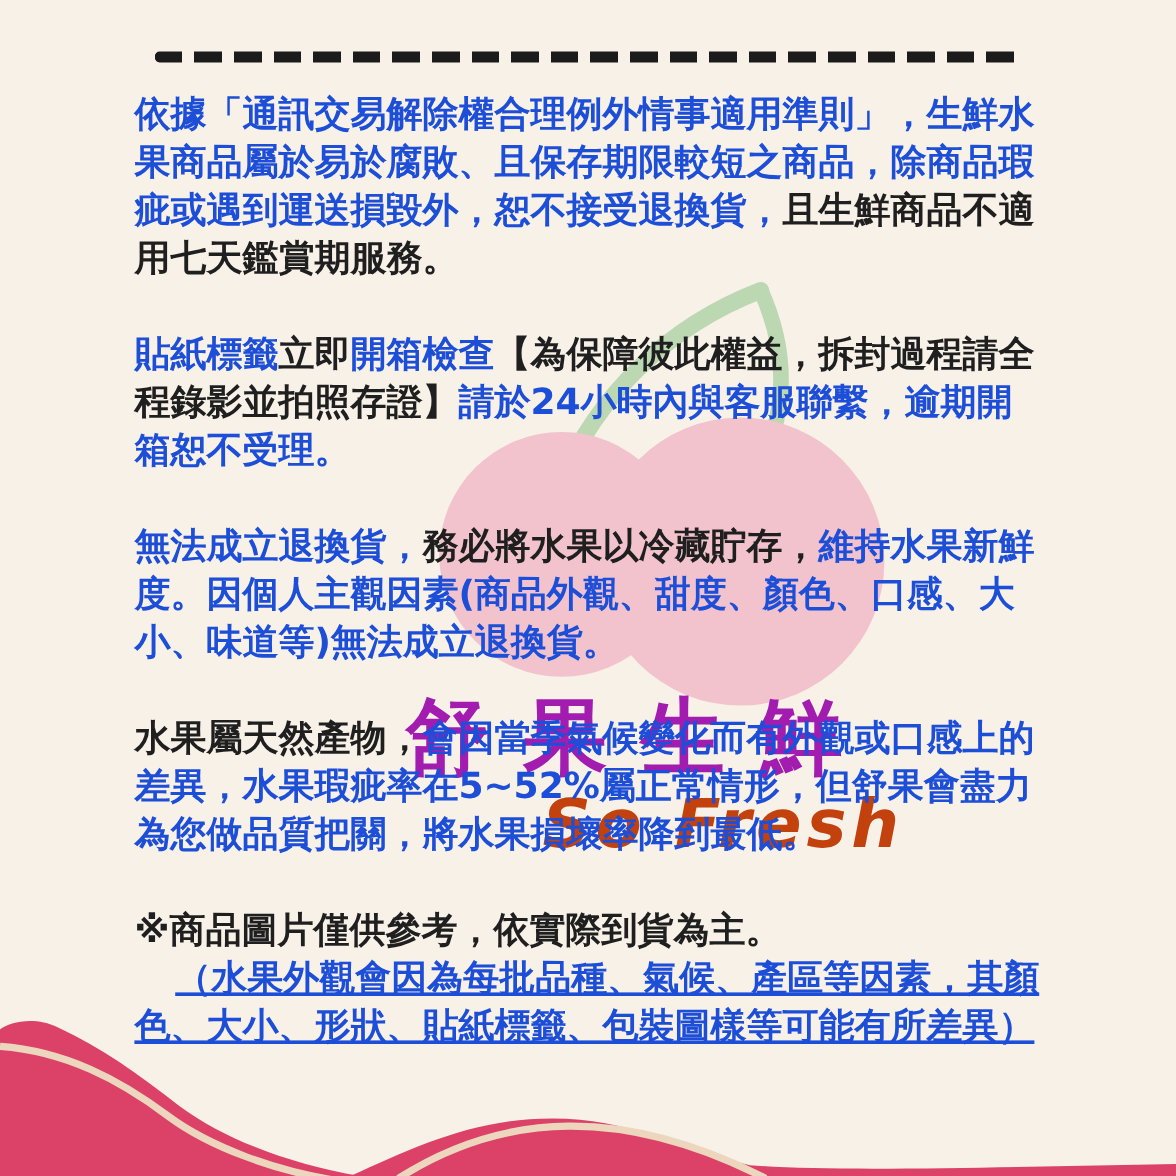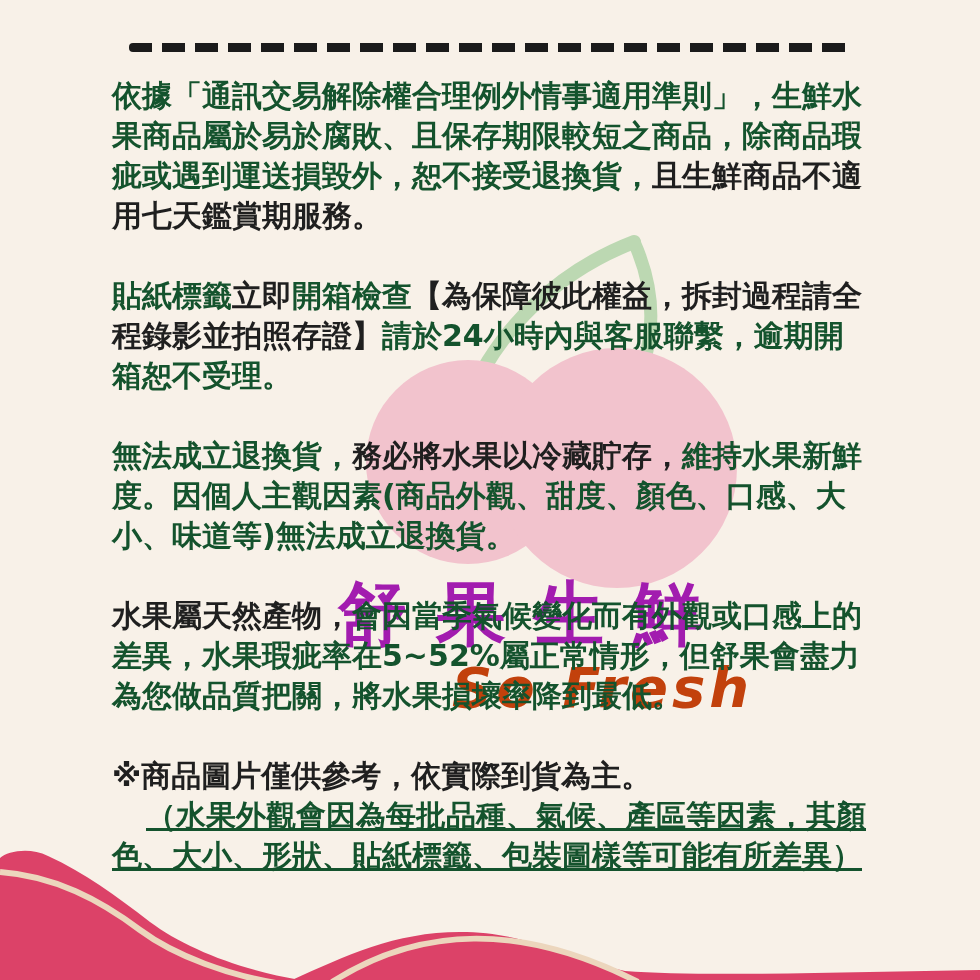--- a/index.html
+++ b/index.html
@@ -37,21 +37,21 @@
   
   .notice {
     position: absolute; left: 112px; top: 76px;
     width: 758px; z-index: 2;
   }
   .notice p {
     margin: 0 0 40px 0;
     font-size: 30px; line-height: 40px; font-weight: bold;
     letter-spacing: 0;
   }
-  .pink  { color: #14532d; }
+  .pink  { color: #1d4ed8; }
   .black { color: #1f1f1f; }
   .hang  { display: block; text-indent: 34px; text-decoration: underline; }
   
   .waves-svg { position: absolute; left: 0; bottom: 0; z-index: 1; }
 </style>
 </head>
 <body>
 
 <div class="canvas">
 

